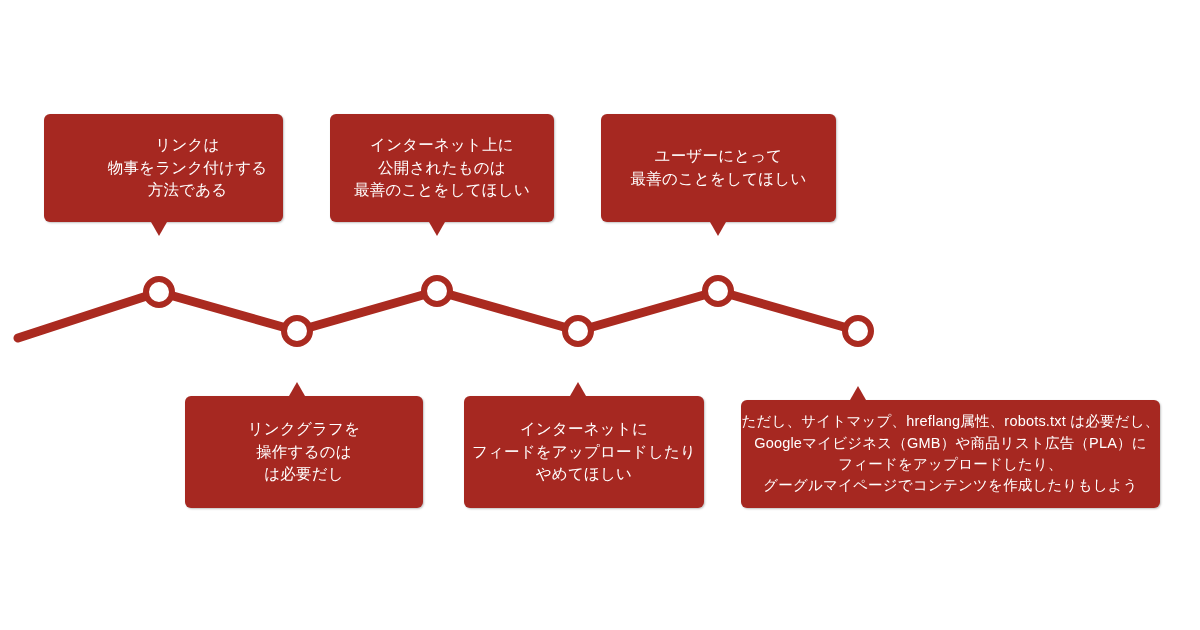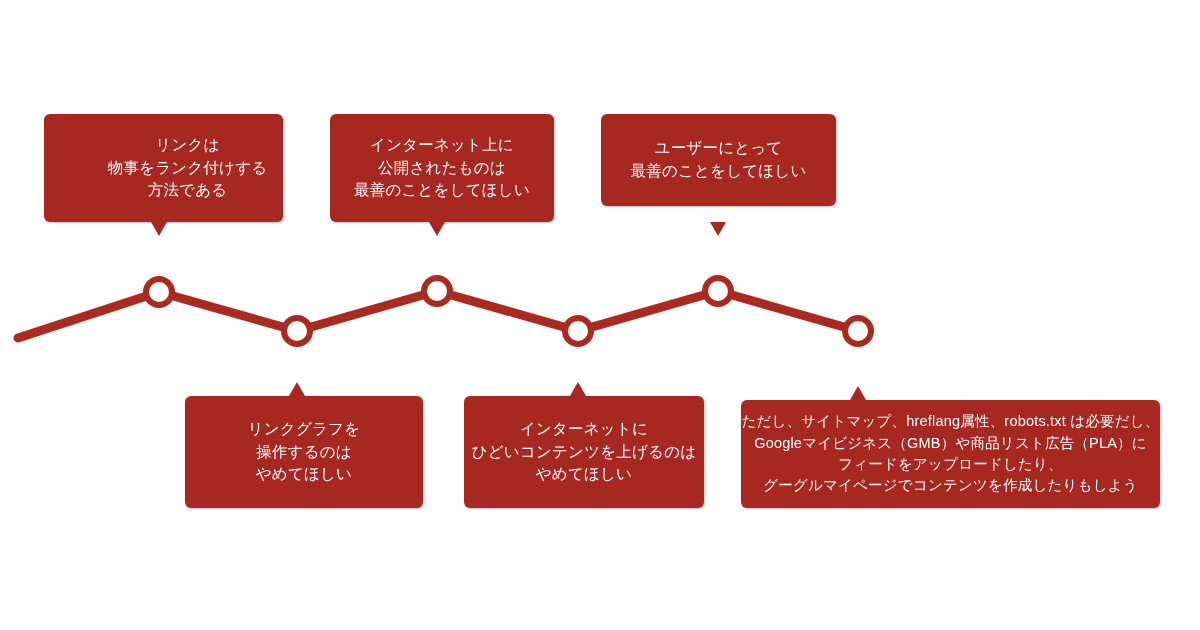--- a/index.html
+++ b/index.html
@@ -85,37 +85,37 @@
   </div>
   <div class="tail tail-down" id="ct1t" style="left: 151px; top: 222px; border-top-color: rgb(166, 40, 33);"></div>
 
   <div class="callout size-m" id="ct2" style="left: 330px; top: 114px; width: 224px; height: 108px; background: rgb(166, 40, 33);">
     <span class="txt">インターネット上に
 公開されたものは
 最善のことをしてほしい</span>
   </div>
   <div class="tail tail-down" id="ct2t" style="left: 429px; top: 222px; border-top-color: rgb(166, 40, 33);"></div>
 
-  <div class="callout size-m" id="ct3" style="left: 601px; top: 114px; width: 235px; height: 92px; background: rgb(166, 40, 33);">
+  <div class="callout size-m" id="ct3" style="left: 601px; top: 114px; width: 235px; height: 108px; background: rgb(166, 40, 33);">
     <span class="txt">ユーザーにとって
 最善のことをしてほしい</span>
   </div>
   <div class="tail tail-down" id="ct3t" style="left: 710px; top: 222px; border-top-color: rgb(166, 40, 33);"></div>
 
   <div class="tail tail-up" id="cb1t" style="left: 289px; top: 382px; border-bottom-color: rgb(166, 40, 33);"></div>
   <div class="callout size-m" id="cb1" style="left: 185px; top: 396px; width: 238px; height: 112px; background: rgb(166, 40, 33);">
     <span class="txt">リンクグラフを
 操作するのは
-やめてほしい</span>
+は必要だし</span>
   </div>
 
   <div class="tail tail-up" id="cb2t" style="left: 570px; top: 382px; border-bottom-color: rgb(166, 40, 33);"></div>
   <div class="callout size-m" id="cb2" style="left: 464px; top: 396px; width: 240px; height: 112px; background: rgb(166, 40, 33);">
     <span class="txt">インターネットに
-ひどいコンテンツを上げるのは
+フィードをアップロードしたり
 やめてほしい</span>
   </div>
 
   <div class="tail tail-up" id="cb3t" style="left: 850px; top: 386px; border-bottom-color: rgb(166, 40, 33);"></div>
   <div class="callout size-s" id="cb3" style="left: 741px; top: 400px; width: 419px; height: 108px; background: rgb(166, 40, 33);">
     <span class="txt">ただし、サイトマップ、hreflang属性、robots.txt は必要だし、
 Googleマイビジネス（GMB）や商品リスト広告（PLA）に
 フィードをアップロードしたり、
 グーグルマイページでコンテンツを作成したりもしよう</span>
   </div>

